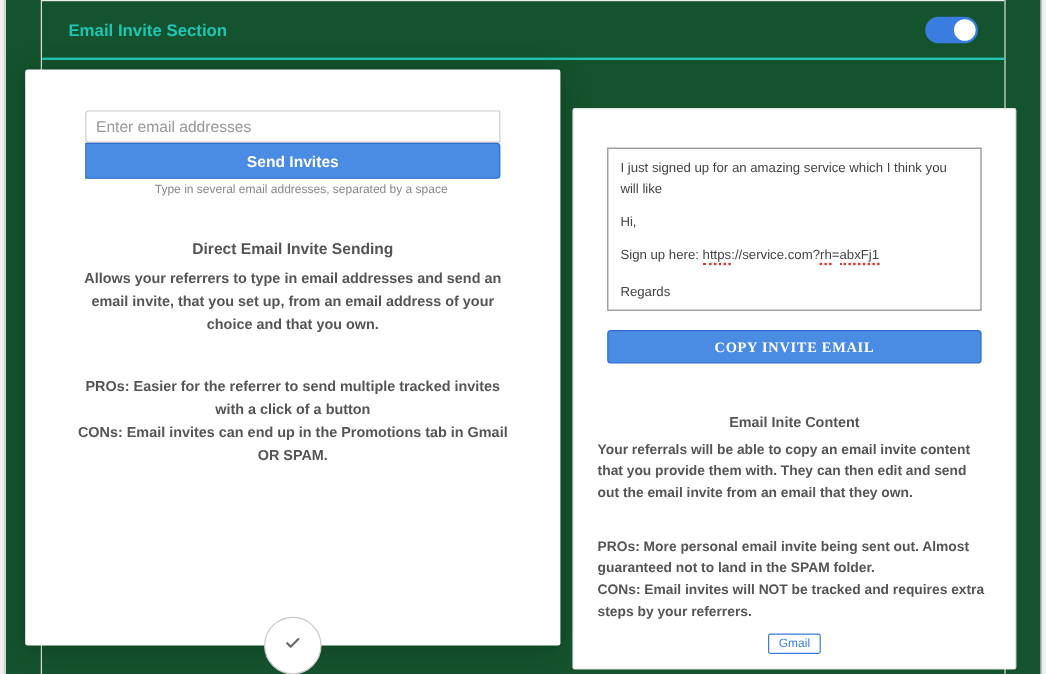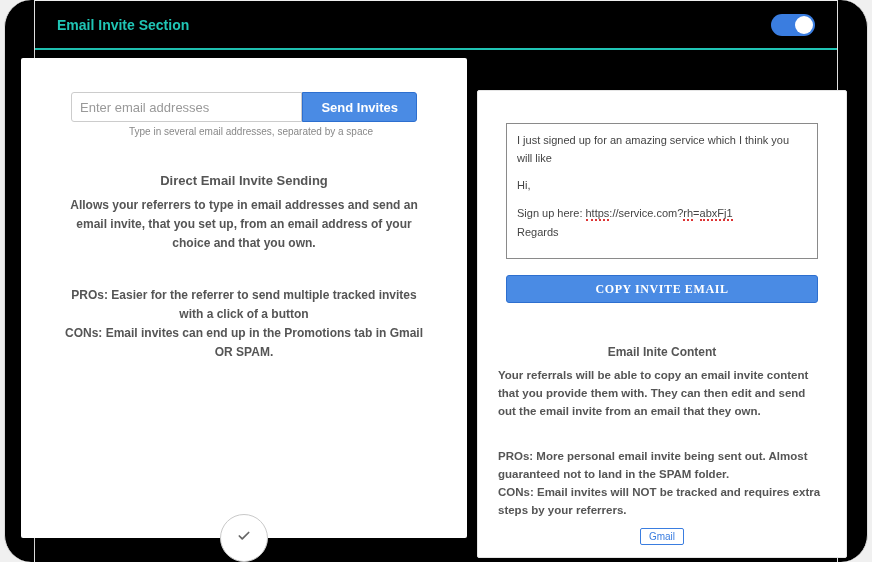--- a/index.html
+++ b/index.html
@@ -7,25 +7,24 @@
       font-family: "Helvetica Neue", Arial, sans-serif;
       background: #f0f0f0;
       width: 872px;
       height: 562px;
       overflow: hidden;
       position: relative;
     }
     .page {
       position: absolute;
       left: 0; right: 0; top: 0; bottom: 0;
-      background: #000000;
+      background: #14532d;
       margin: 0 4px;
       border-left: 1px solid #ddd;
       border-right: 1px solid #ddd;
-      border-radius: 27px;
     }
     .inner {
       position: absolute;
       left: 29px;
       right: 29px;
       top: 0;
       bottom: 0;
       border: 1px solid #e0e0e0;
       border-top: none;
       border-bottom: none;
@@ -79,20 +78,21 @@
       height: 480px;
       background: #fff;
       border-radius: 2px;
       box-shadow: 0 2px 24px rgba(0,0,0,0.18), 0 0 4px rgba(0,0,0,0.05);
       padding: 34px 36px 0 36px;
     }
     .email-row {
       display: flex;
       align-items: stretch;
       margin: 0 14px 0 14px;
+      flex-direction: column;
     }
     .email-input {
       flex: 1;
       border: 1px solid #ccc;
       border-radius: 3px 0 0 3px;
       padding: 5px 8px;
       font-size: 13px;
       color: #555;
       outline: none;
       height: 30px;
@@ -179,21 +179,21 @@
     .msg-box {
       border: 1px solid #8a8a8a;
       padding: 8px 10px;
       font-size: 11px;
       color: #444;
       line-height: 1.6;
       height: 136px;
       margin: 0 12px;
     }
     .msg-box .line { margin-bottom: 10px; }
-    .msg-box .signup { margin-bottom: 2px; }
+    .msg-box .signup { margin-bottom: 14px; }
     .msg-box a.spellerr {
       color: #444;
       text-decoration: none;
       border-bottom: 2px dotted #d33;
     }
     .copy-btn {
       display: block;
       margin: 16px 12px 0 12px;
       background: #4a8be4;
       color: #fff;

